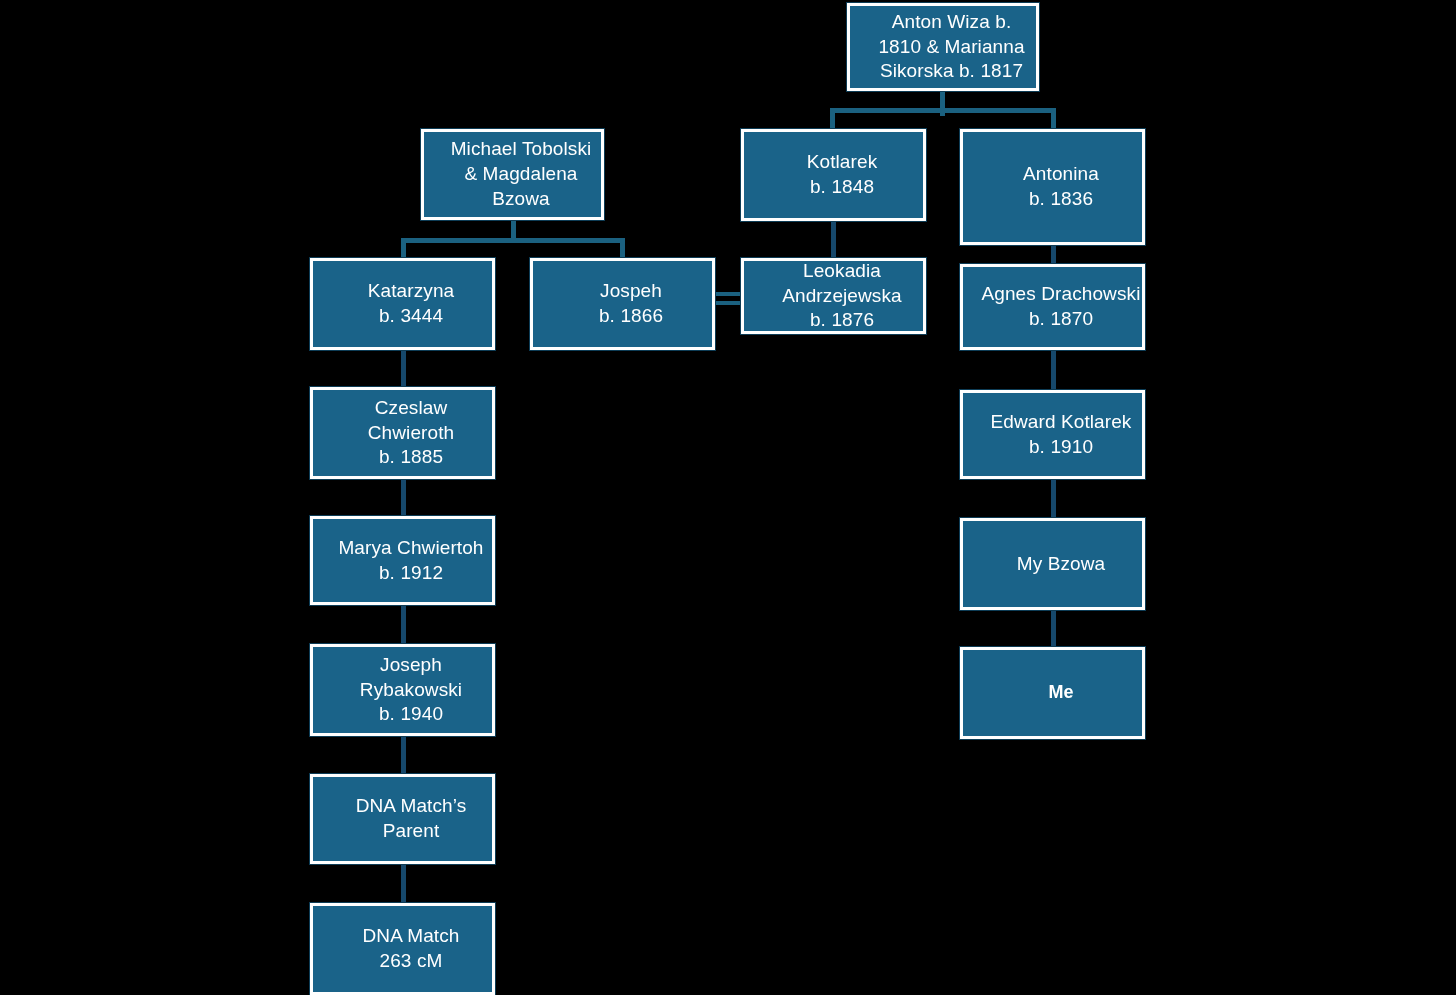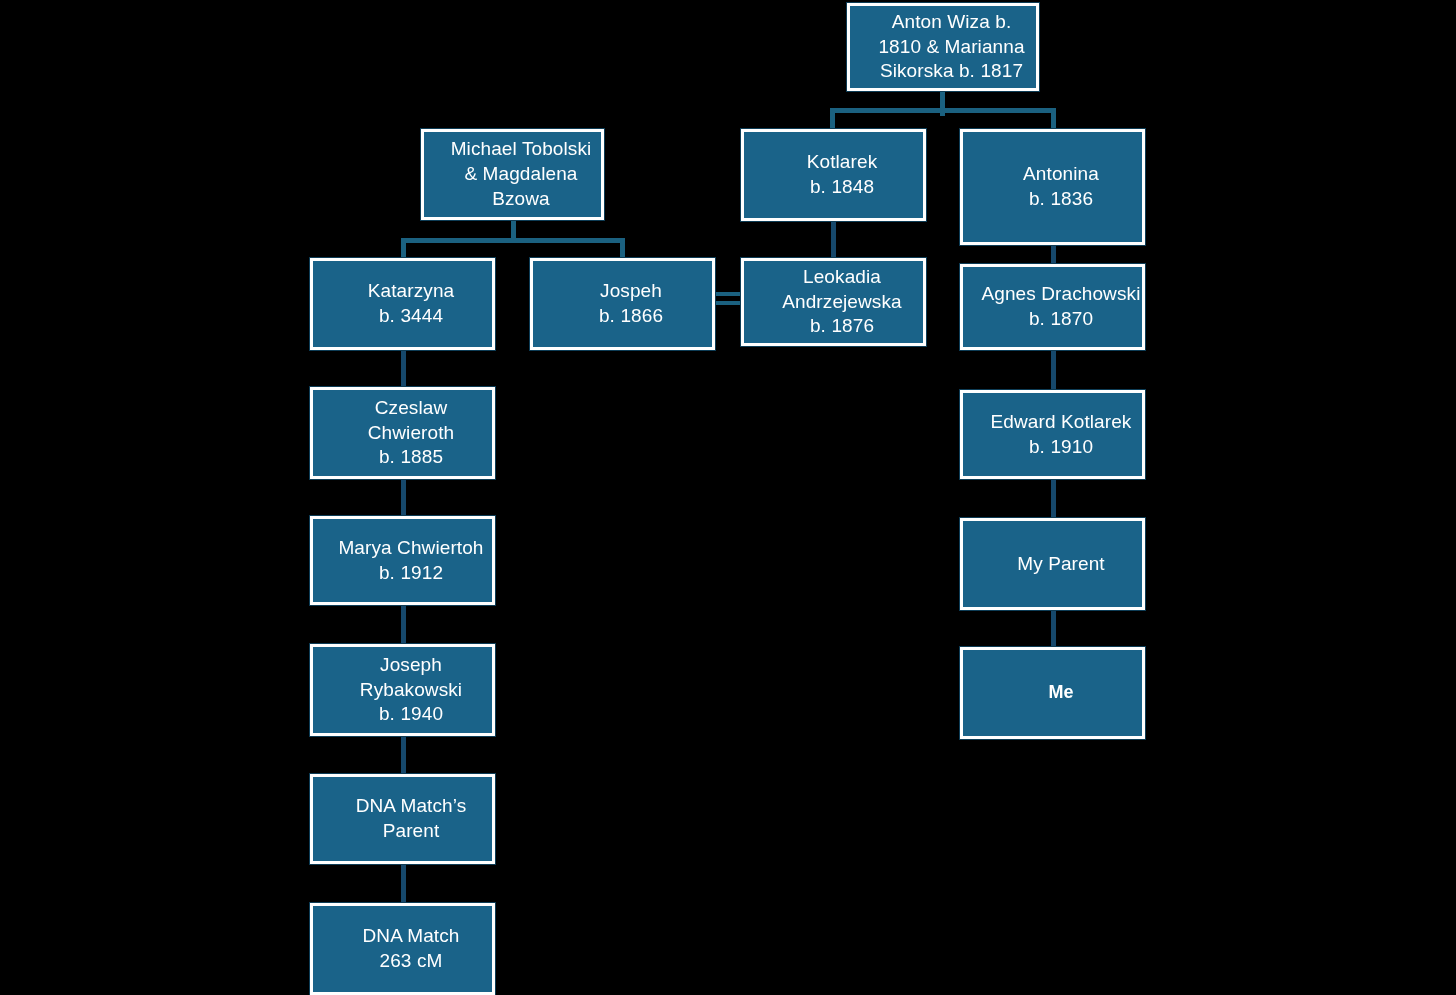--- a/index.html
+++ b/index.html
@@ -138,21 +138,21 @@
     </div>
   </div>
 
   <div class="node" style="left:530px; top:258px; width:185px; height:92px;">
     <div class="inner">
       <span class="line">Jospeh</span>
       <span class="line gap">b. 1866</span>
     </div>
   </div>
 
-  <div class="node" style="left:741px; top:258px; width:185px; height:88px;">
+  <div class="node" style="left:741px; top:258px; width:185px; height:76px;">
     <div class="inner">
       <span class="line">Leokadia</span>
       <span class="line">Andrzejewska</span>
       <span class="line gap">b. 1876</span>
     </div>
   </div>
 
   <div class="node" style="left:960px; top:264px; width:185px; height:86px;">
     <div class="inner">
       <span class="line">Agnes Drachowski</span>
@@ -177,21 +177,21 @@
 
   <div class="node" style="left:310px; top:516px; width:185px; height:89px;">
     <div class="inner">
       <span class="line">Marya Chwiertoh</span>
       <span class="line">b. 1912</span>
     </div>
   </div>
 
   <div class="node" style="left:960px; top:518px; width:185px; height:92px;">
     <div class="inner">
-      <span class="line">My Parent</span>
+      <span class="line">My Bzowa</span>
     </div>
   </div>
 
   <div class="node" style="left:310px; top:644px; width:185px; height:92px;">
     <div class="inner">
       <span class="line">Joseph</span>
       <span class="line">Rybakowski</span>
       <span class="line gap">b. 1940</span>
     </div>
   </div>

